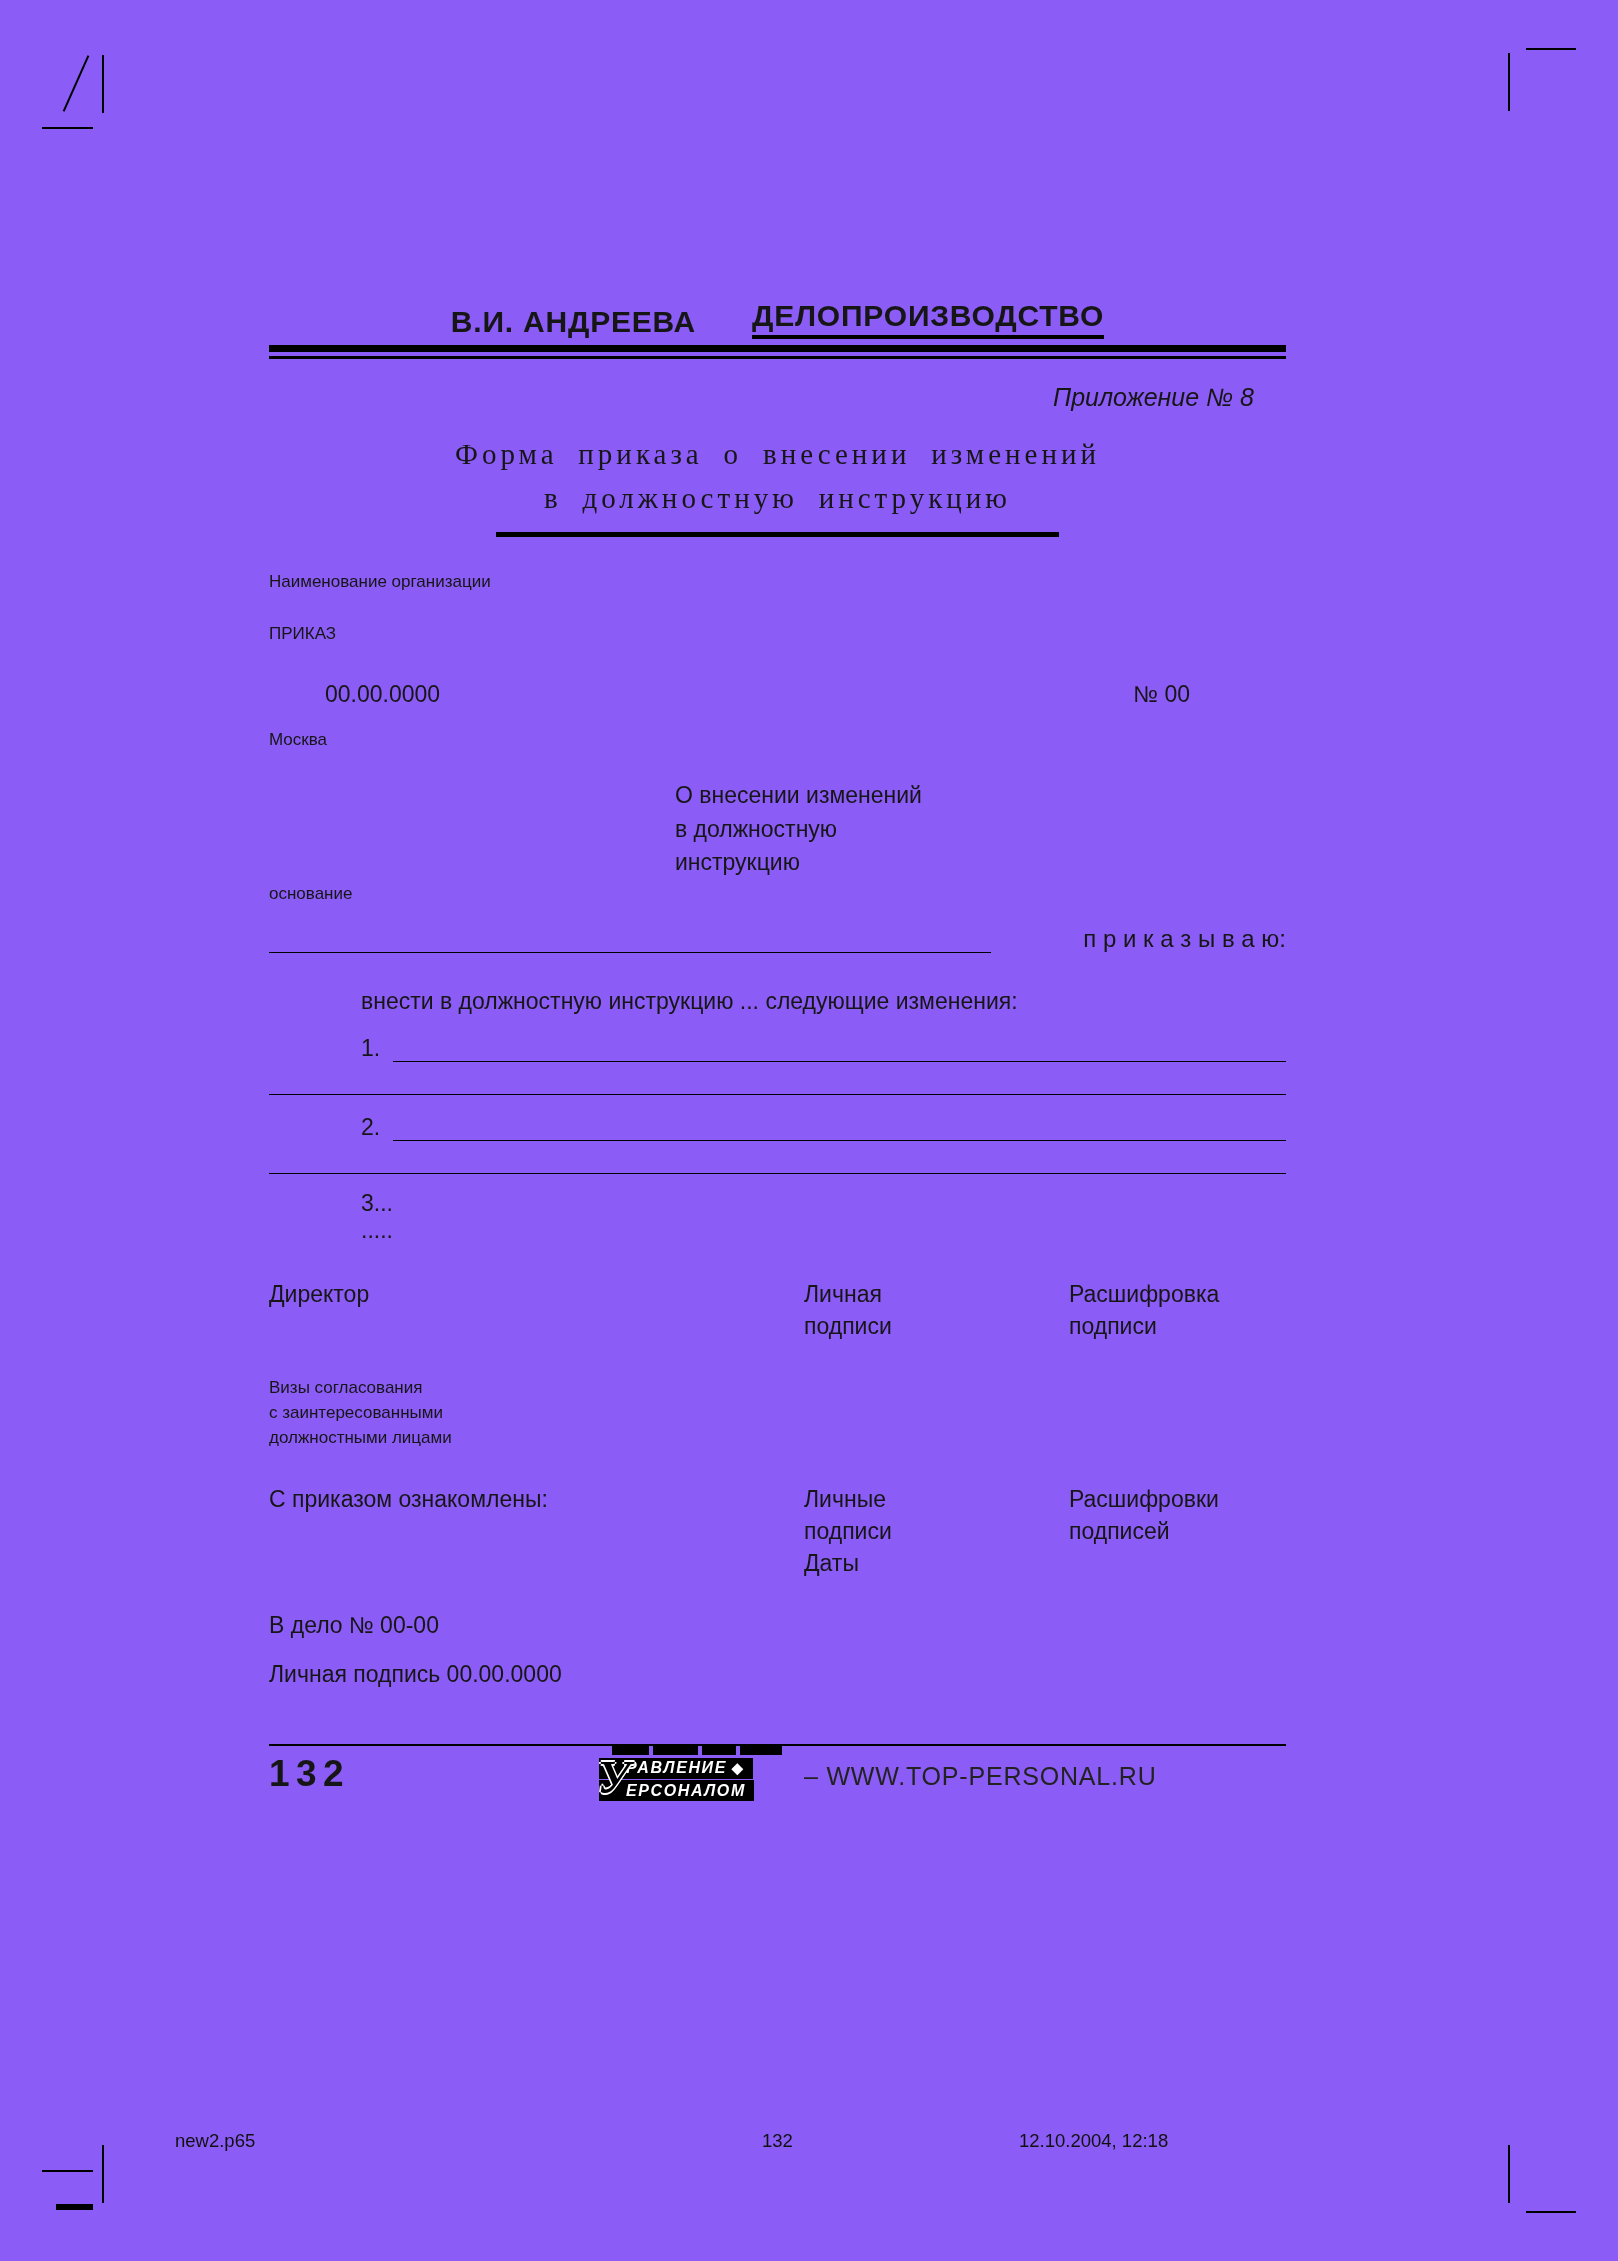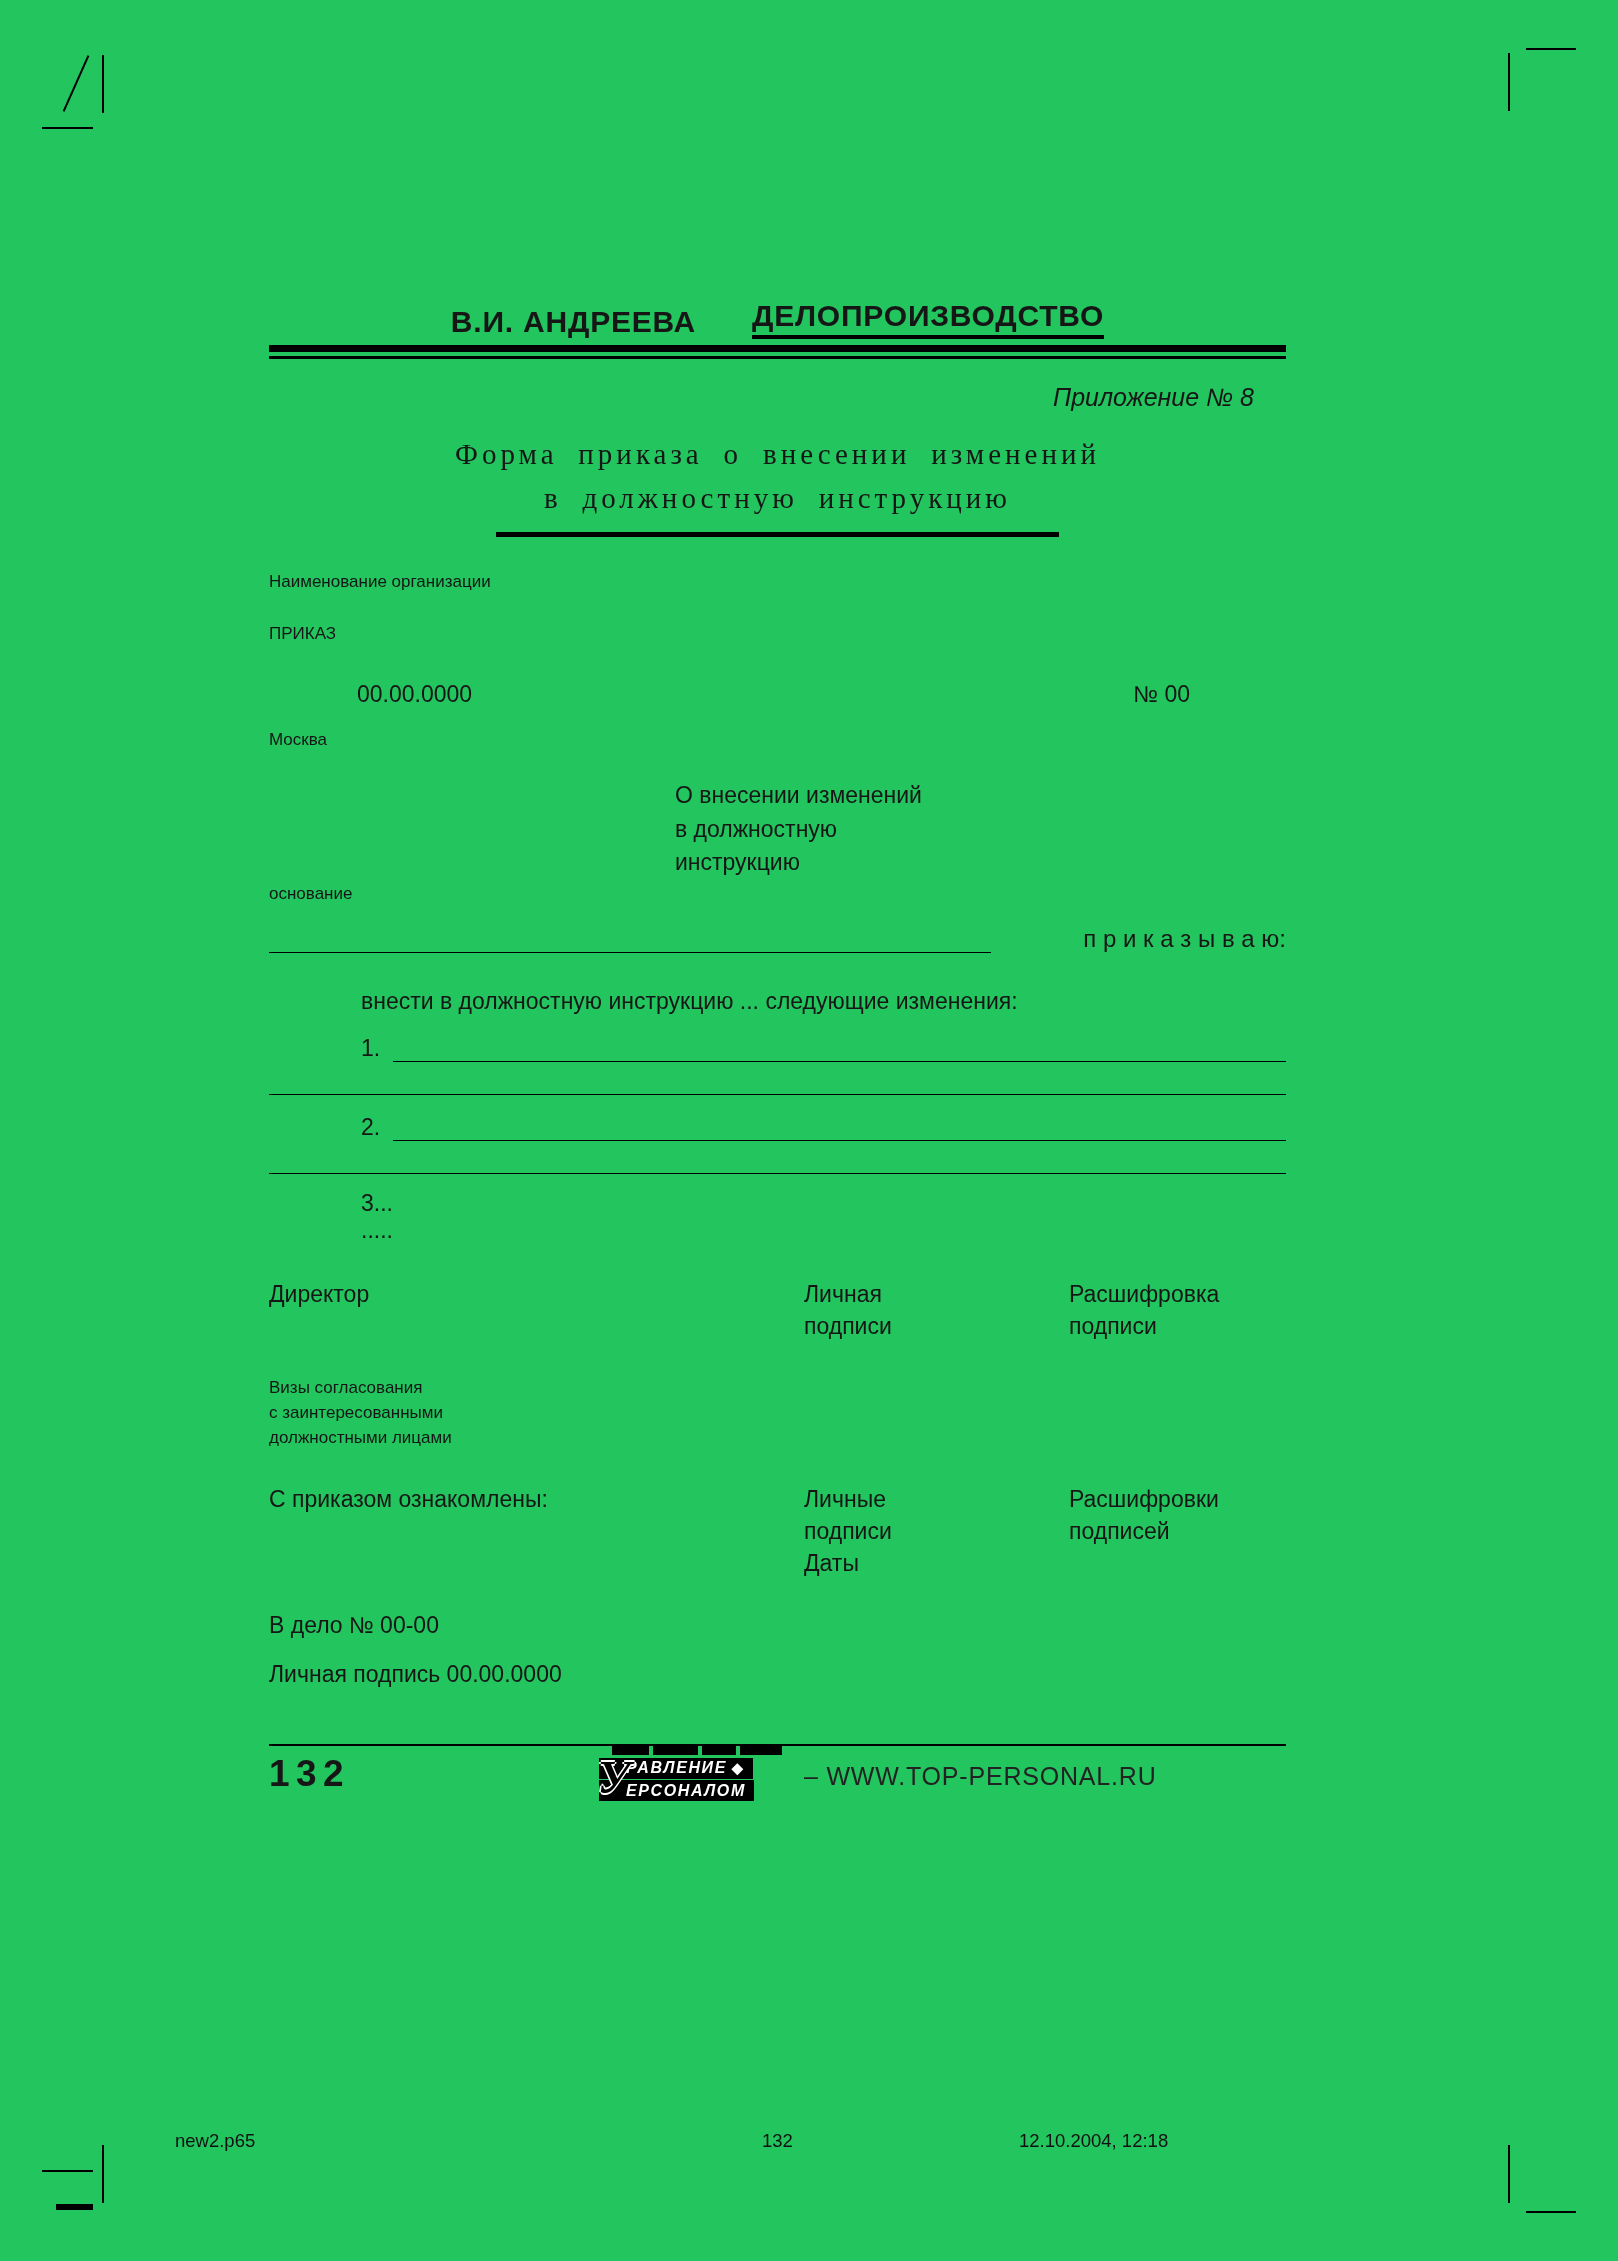--- a/index.html
+++ b/index.html
@@ -1,19 +1,19 @@
 <!DOCTYPE html>
 <html style="font-size:13px"><head>
 <meta charset="utf-8">
 <style>
   html,body { margin:0; padding:0; background:#e9e9e9; }
   .page {
     position:relative;
     width:1618px; height:2261px;
-    background:#22c55e;
+    background:#8b5cf6;
     font-family:"Liberation Sans", sans-serif;
     color:#161616;
     overflow:hidden;
     margin:0 auto;
   }
   .crop { position:absolute; background:#000; }
 
   .content { position:absolute; left:269px; top:299px; width:1017px; }
 
   
@@ -27,21 +27,21 @@
 
   .form-title { text-align:center; font-family:"Liberation Serif", serif;
     font-size:29px; letter-spacing:4px; word-spacing:9.6px; margin-top:21px; line-height:1.5; }
   .title-underline { width:563px; height:5.6px; background:#000; margin:11.3px auto 0 auto; }
 
   .c-line { text-align:left; font-size:17px; }
   .org-line { margin-top:35px; }
   .doc-type { margin-top:32px; }
 
   .date-row { position:relative; margin-top:37px; font-size:23px; height:29px; }
-  .date-row .date { margin-left:88px; }
+  .date-row .date { margin-left:56px; }
   .date-row .number { position:absolute; right:96px; top:0; }
   .city { margin-top:20px; }
 
   .subject { margin-top:29px; margin-left:406px; font-size:23px; line-height:1.45; }
 
   .reason-row { display:flex; align-items:flex-end; margin-top:48px; margin-left:92px;
     font-size:23px; height:31px; }
   .reason-row .prefix { white-space:nowrap; }
   .fill { flex:1; align-self:stretch; border-bottom:1.6px solid #000; margin-left:32px; }
   .reason-caption { text-align:left; font-size:17px; margin-top:5px; }

